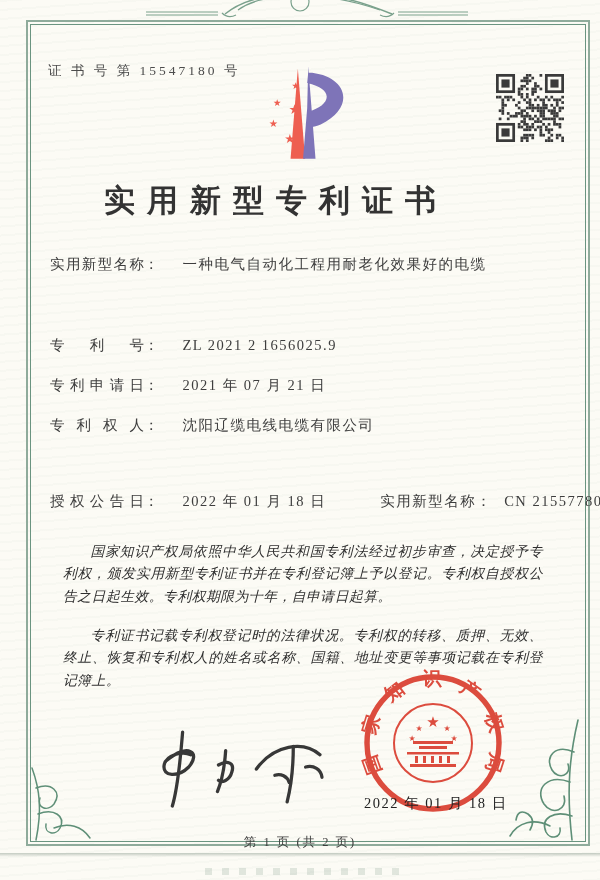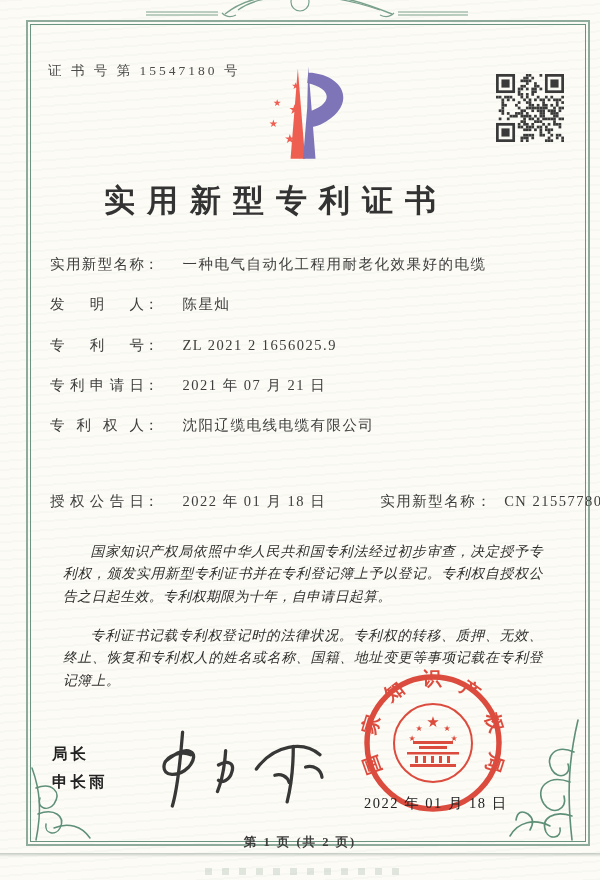--- a/index.html
+++ b/index.html
@@ -52,21 +52,21 @@
 
   .officer{position:absolute;left:52px;top:740px;font-size:15.5px;color:#222;
     font-weight:bold;letter-spacing:3px;line-height:1.8;}
   .signature{position:absolute;left:135px;top:726px;}
 
   .seal{position:absolute;left:358px;top:668px;}
   .seal-date{position:absolute;left:364px;top:794px;font-size:14.5px;color:#222;
     letter-spacing:1.5px;white-space:nowrap;}
 
   .footer-page{position:absolute;left:0;top:834px;width:600px;text-align:center;
-    font-size:12.5px;color:#3d3d3d;letter-spacing:2px;font-weight:bold;}
+    font-size:12.5px;color:#3d3d3d;letter-spacing:2px;}
 
   
   .bottom-smudge{position:absolute;left:205px;top:868px;width:200px;height:7px;opacity:.35;
     filter:blur(.6px);
     background:repeating-linear-gradient(90deg, rgba(110,140,120,.55) 0 7px, rgba(0,0,0,0) 7px 17px);}
 </style>
 </head>
 <body>
 
 <div class="photo">
@@ -316,45 +316,38 @@
       <rect x="52.80" y="5.28" width="7.92" height="7.92"></rect>
       <rect x="1.32" y="48.84" width="15.84" height="15.84" fill="none" stroke="#3a3a3a" stroke-width="2.64"></rect>
       <rect x="5.28" y="52.80" width="7.92" height="7.92"></rect>
     </svg>
 
   <h1 class="title">实用新型专利证书</h1>
 
   <div class="field" style="top:255px;">
     <span class="flabel">实用新型名称</span><span class="fcolon">：</span><span class="fvalue">一种电气自动化工程用耐老化效果好的电缆</span>
   </div>
-  <div class="field" style="top:295px;">
-    <span class="flabel">发明人</span><span class="fcolon">：</span><span class="fvalue">陈星灿</span>
-  </div>
   <div class="field" style="top:336px;">
     <span class="flabel">专利号</span><span class="fcolon">：</span><span class="fvalue">ZL 2021 2 1656025.9</span>
   </div>
   <div class="field" style="top:376px;">
     <span class="flabel">专利申请日</span><span class="fcolon">：</span><span class="fvalue">2021 年 07 月 21 日</span>
   </div>
   <div class="field" style="top:416px;">
     <span class="flabel">专利权人</span><span class="fcolon">：</span><span class="fvalue">沈阳辽缆电线电缆有限公司</span>
   </div>
   <div class="field" style="top:492px;">
     <span class="flabel">授权公告日</span><span class="fcolon">：</span><span class="fvalue">2022 年 01 月 18 日</span><span class="fvalue grant-no"><span>实用新型名称</span><span>：</span><span style="margin-left:12px;">CN 215577800 U</span></span>
   </div>
 
   <div class="paras">
     <p>国家知识产权局依照中华人民共和国专利法经过初步审查，决定授予专利权，颁发实用新型专利证书并在专利登记簿上予以登记。专利权自授权公告之日起生效。专利权期限为十年，自申请日起算。</p>
     <p>专利证书记载专利权登记时的法律状况。专利权的转移、质押、无效、终止、恢复和专利权人的姓名或名称、国籍、地址变更等事项记载在专利登记簿上。</p>
   </div>
 
-  <div class="officer">
-    <div>局长</div>
-    <div>申长雨</div>
-  </div>
 
   <svg class="signature" width="210" height="82" viewBox="0 0 200 80">
     <g stroke="#1e1e1e" stroke-width="3.2" fill="none" stroke-linecap="round" opacity=".88">
       <path d="M28 34 C 50 16, 62 26, 50 40 C 40 50, 24 50, 26 38 C 28 28, 44 24, 52 28"></path>
       <path d="M44 6 C 42 30, 40 58, 34 78"></path>
       <path d="M86 24 C 85 40, 82 54, 78 64 M79 38 C 88 33, 95 36, 92 45 C 90 53, 82 56, 79 53"></path>
       <path d="M116 42 C 133 18, 162 14, 178 28"></path>
       <path d="M152 20 C 152 40, 150 58, 146 74"></path>
       <path d="M164 40 C 172 38, 179 42, 180 50 M134 48 C 140 46, 146 49, 148 55"></path>
     </g>

